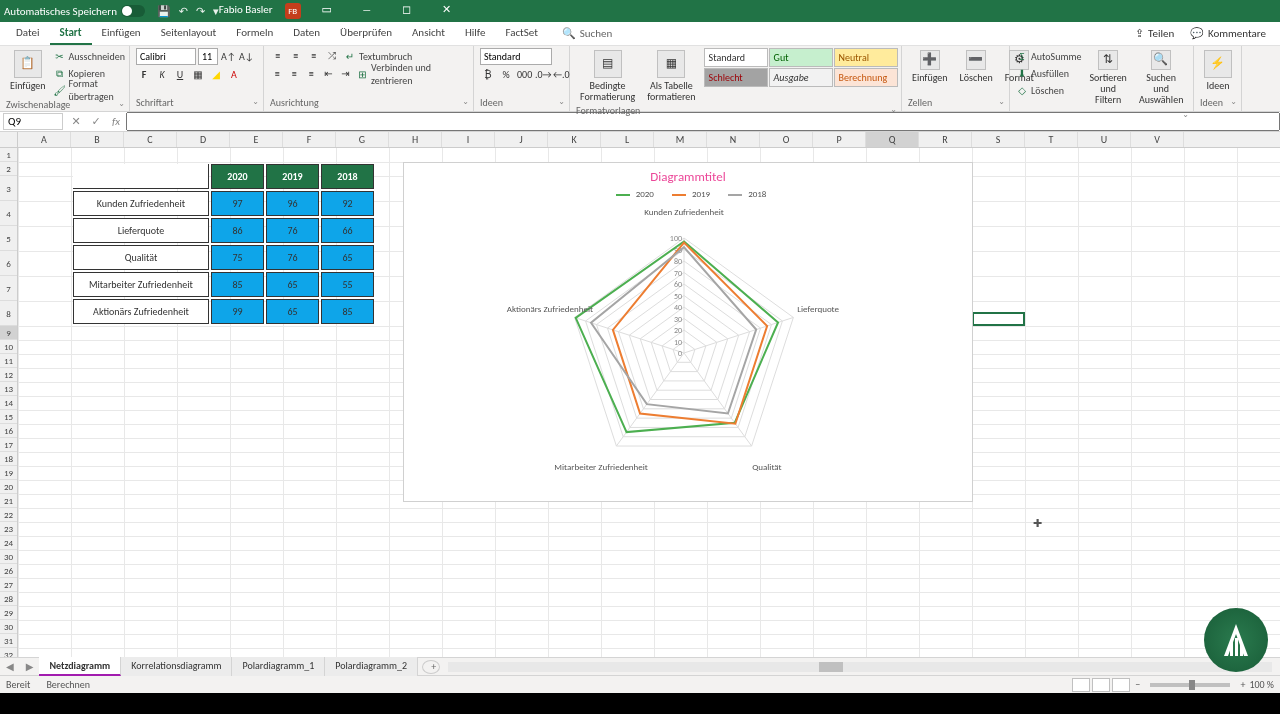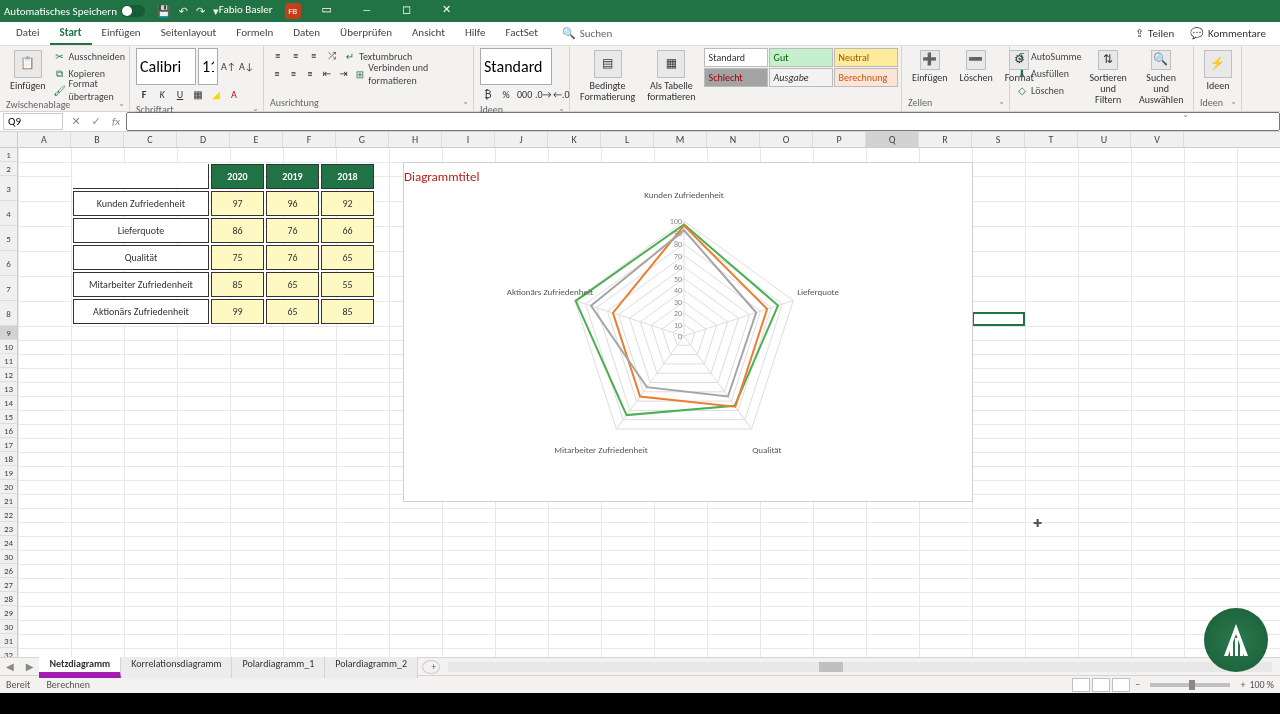--- a/index.html
+++ b/index.html
@@ -27,21 +27,21 @@
 
 
 .ribbon { height: 66px; background: #f3f2f1; border-bottom: 1px solid #d4d4d4; display: flex; font-size: 10px; }
 .rgroup { border-right: 1px solid #d4d4d4; padding: 2px 6px 0; display: flex; flex-direction: column; justify-content: space-between; }
 .rgroup .label { text-align: left; color: #666; font-size: 10px; padding-bottom: 2px; position: relative; }
 .rgroup .label::after { content: '⌄'; position: absolute; right: -2px; font-size: 8px; color: #888; }
 .rgroup .body { flex: 1; display: flex; align-items: flex-start; gap: 4px; }
 .rbtn { display: flex; flex-direction: column; align-items: center; padding: 2px 4px; cursor: pointer; font-size: 10px; line-height: 1.1; text-align: center; }
 .rbtn .ico { width: 20px; height: 20px; background: #e8e8e8; border: 1px solid #c0c0c0; margin-bottom: 2px; display: flex; align-items: center; justify-content: center; font-size: 12px; }
 .rbtn.big .ico { width: 28px; height: 28px; }
-.fontbox, .sizebox, .numbox { border: 1px solid #ababab; background: #fff; padding: 8px 3px; font-size: 16px; }
+.fontbox, .sizebox, .numbox { border: 1px solid #ababab; background: #fff; padding: 1px 3px; font-size: 10px; }
 .fontbox { width: 60px; } .sizebox { width: 20px; } .numbox { width: 72px; }
 .minibtn { width: 16px; height: 16px; border: 1px solid transparent; text-align: center; line-height: 14px; cursor: pointer; font-size: 10px; }
 .stylecell { border: 1px solid #bbb; padding: 2px 4px; font-size: 10px; width: 64px; text-align: left; cursor: pointer; }
 .st-standard { background: #fff; }
 .st-gut { background: #c6efce; color: #006100; }
 .st-neutral { background: #ffeb9c; color: #9c5700; }
 .st-schlecht { background: #a3a3a3; color: #9c0006; }
 .st-ausgabe { background: #f2f2f2; font-style: italic; }
 .st-berechnung { background: #fce4d6; color: #c65911; }
 .smallrow { display: flex; align-items: center; gap: 3px; height: 16px; font-size: 10px; color: #444; cursor: pointer; }
@@ -66,41 +66,41 @@
 .rowh.sel { background: #d2d2d2; }
 .cells { position: relative; flex: 1; }
 .gridlines { position: absolute; top: 0; left: 0; right: 0; bottom: 0; }
 .gridlines .vline { position: absolute; top: 0; bottom: 0; width: 1px; background: #e8e8e8; }
 .gridlines .hline { position: absolute; left: 0; right: 0; height: 1px; background: #e8e8e8; }
 
 
 .datatable { position: absolute; left: 53px; top: 14px; font-size: 10px; }
 .datatable th, .datatable td { border: 1px solid #333; padding: 0; text-align: center; height: 25px; }
 .datatable th.rowlabel { width: 136px; background: #fff; font-weight: normal; }
-.datatable td.val { width: 53px; background: #fef9c3; }
+.datatable td.val { width: 53px; background: #0ea5e9; }
 .datatable .hdr td { background: #217346; color: #fff; font-weight: bold; border-color: #333; }
 .datatable .hdr td.blank { background: #fff; border-top: none; border-left: none; }
 
 
 .activecell { position: absolute; border: 2px solid #217346; background: #fff; }
 
 
 .chartobj { position: absolute; left: 385px; top: 14px; width: 570px; height: 340px; background: #fff; border: 1px solid #d0d0d0; }
-.chartobj .title { text-align: left; font-size: 13px; color: #b91c1c; padding: 6px 0 2px; }
+.chartobj .title { text-align: center; font-size: 13px; color: #ec4899; padding: 6px 0 2px; }
 .chartobj .legend { text-align: center; font-size: 9px; color: #555; padding: 2px 0 4px; }
 .chartobj .legend span { margin: 0 6px; }
 .chartobj .lswatch { display: inline-block; width: 14px; height: 2px; vertical-align: middle; margin-right: 2px; }
 .radarwrap { position: relative; width: 100%; height: 280px; }
 .axlabel { position: absolute; font-size: 9px; color: #555; white-space: nowrap; }
 
 
 .sheetbar { height: 18px; background: #f3f2f1; border-top: 1px solid #d4d4d4; display: flex; align-items: center; font-size: 10px; }
 .sheetbar .nav { padding: 0 6px; color: #888; }
 .sheettab { padding: 2px 10px; border-right: 1px solid #d4d4d4; cursor: pointer; background: #ececec; }
-.sheettab.active { background: #fff; border-bottom: 6px solid #a21caf; font-weight: 600; }
+.sheettab.active { background: #fff; border-bottom: 2px solid #a21caf; font-weight: 600; }
 .sheetbar .add { padding: 0 8px; cursor: pointer; color: #666; border: 1px solid #ccc; border-radius: 50%; width: 14px; height: 14px; line-height: 12px; text-align: center; margin-left: 4px; }
 .sheetbar .hscroll { flex: 1; margin: 0 8px; display: flex; align-items: center; }
 .sheetbar .hscroll .track { flex: 1; height: 10px; background: #e8e8e8; position: relative; }
 .sheetbar .hscroll .thumb { position: absolute; left: 45%; width: 24px; height: 10px; background: #c0c0c0; }
 
 
 .statusbar { height: 18px; background: #f3f2f1; border-top: 1px solid #d4d4d4; display: flex; align-items: center; font-size: 10px; padding: 0 6px; color: #555; }
 .statusbar .spacer { flex: 1; }
 .statusbar .viewbtn { width: 18px; height: 14px; border: 1px solid #c0c0c0; margin: 0 1px; cursor: pointer; background: #fff; }
 .statusbar .zoomslider { width: 80px; height: 4px; background: #c0c0c0; margin: 0 6px; position: relative; }
@@ -227,21 +227,21 @@
       </div>
       <div style="display:flex;gap:2px;align-items:center">
         <span class="minibtn">≡</span>
         <span class="minibtn">≡</span>
         <span class="minibtn">≡</span>
         <span class="minibtn">⇤</span>
         <span class="minibtn">⇥</span>
         <span style="flex:1"></span>
         <div class="smallrow">
             <span class="si">⊞</span>
-            <span>Verbinden und formatieren</span>
+            <span>Verbinden und zentrieren</span>
           </div>
       </div>
     </div>
     <div class="label">Ausrichtung</div>
   </div>
 
   <div class="rgroup" style="width:96px">
     <div class="body" style="flex-direction:column;gap:2px">
       <input class="numbox" value="Standard" style="">
       <div style="display:flex;gap:2px">
@@ -269,20 +269,21 @@
         </div>
       <div style="display:grid;grid-template-columns:repeat(3,1fr);gap:1px">
         <div class="stylecell st-standard">Standard</div>
         <div class="stylecell st-gut">Gut</div>
         <div class="stylecell st-neutral">Neutral</div>
         <div class="stylecell st-schlecht">Schlecht</div>
         <div class="stylecell st-ausgabe">Ausgabe</div>
         <div class="stylecell st-berechnung">Berechnung</div>
       </div>
     </div>
+    <div class="label">Formatvorlagen</div>
   </div>
 
   <div class="rgroup" style="width:108px">
     <div class="body">
       <div class="rbtn">
           <div class="ico">➕</div>
           <span>Einfügen</span>
         </div>
       <div class="rbtn">
           <div class="ico">➖</div>
@@ -507,20 +508,21 @@
               <td class="val">65</td>
               <td class="val">85</td>
             </tr>
           </tbody>
       </table>
 
       <div class="activecell" style="left:954px;top:164px;width:53px;height:14px"></div>
 
       <div class="chartobj">
         <div class="title">Diagrammtitel</div>
+        <div class="legend" id="chartlegend"><span><span class="lswatch" style="background:#4caf50"></span>2020</span><span><span class="lswatch" style="background:#ed7d31"></span>2019</span><span><span class="lswatch" style="background:#a5a5a5"></span>2018</span></div>
         <div class="radarwrap">
           <svg id="radarsvg" width="570" height="280">
               <polygon points="280,138.5 290.9371499373943,146.4463045646881 286.75953040136346,159.3036954353119 273.24046959863654,159.3036954353119 269.0628500626057,146.44630456468812 " fill="none" stroke="#ddd" stroke-width="1"></polygon>
               <polygon points="280,127 301.8742998747885,142.8926091293762 293.51906080272687,168.6073908706238 266.48093919727313,168.6073908706238 258.12570012521144,142.8926091293762 " fill="none" stroke="#ddd" stroke-width="1"></polygon>
               <polygon points="280,115.5 312.8114498121828,139.3389136940643 300.27859120409033,177.91108630593567 259.72140879590967,177.9110863059357 247.1885501878172,139.33891369406433 " fill="none" stroke="#ddd" stroke-width="1"></polygon>
               <polygon points="280,104 323.74859974957707,135.78521825875242 307.0381216054538,187.21478174124758 252.96187839454623,187.21478174124758 236.25140025042293,135.78521825875242 " fill="none" stroke="#ddd" stroke-width="1"></polygon>
               <polygon points="280,92.5 334.68574968697135,132.2315228234405 313.7976520068172,196.5184771765595 246.2023479931828,196.5184771765595 225.31425031302865,132.23152282344054 " fill="none" stroke="#ddd" stroke-width="1"></polygon>
               <polygon points="280,81 345.6228996243656,128.67782738812863 320.55718240818067,205.82217261187137 239.44281759181936,205.8221726118714 214.3771003756344,128.67782738812863 " fill="none" stroke="#ddd" stroke-width="1"></polygon>
               <polygon points="280,69.5 356.56004956175985,125.12413195281673 327.3167128095441,215.12586804718325 232.68328719045593,215.12586804718327 203.43995043824015,125.12413195281675 " fill="none" stroke="#ddd" stroke-width="1"></polygon>
               <polygon points="280,58 367.49719949915414,121.57043651750483 334.07624321090753,224.42956348249515 225.92375678909247,224.42956348249515 192.50280050084586,121.57043651750486 " fill="none" stroke="#ddd" stroke-width="1"></polygon>

